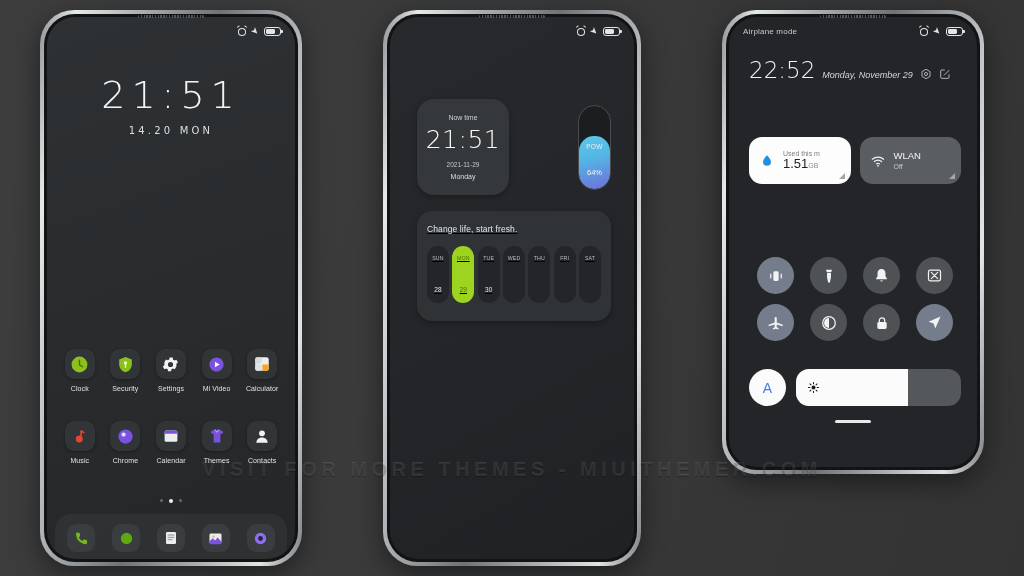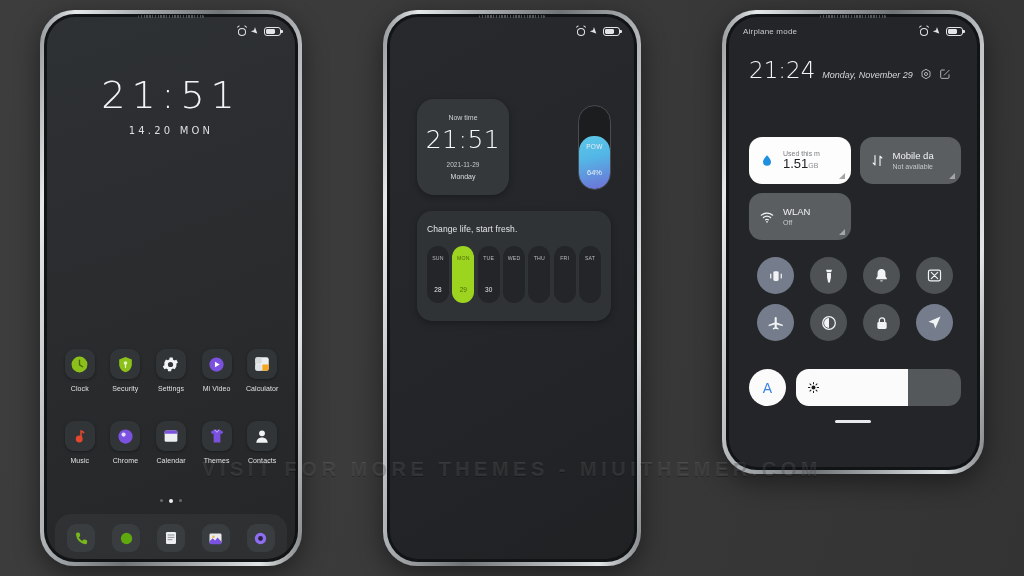--- a/index.html
+++ b/index.html
@@ -187,20 +187,21 @@
     padding-bottom: 12px;
   }
   .w-batt .p1 { font-size:6.5px; color:#e9ecf4; letter-spacing:.4px;}
   .w-batt .p2 { font-size:7.5px; color:#f2f4f8; margin-top:18px;}
   .w-cal {
     position:absolute; left:27px; top:194px;
     width: 194px; height: 110px;
     background:#303336; border-radius: 15px;
     padding: 13px 10px 11px 10px;
     box-shadow: 0 2px 6px rgba(0,0,0,.3);
+    text-decoration: underline;
   }
   .w-cal .quote { font-size:8.5px; color:#e4e6e8; margin-bottom:12px; letter-spacing:.1px;}
   .w-cal .days { display:flex; gap:3.5px; }
   .w-cal .day {
     flex:1; height:57px; border-radius: 12px; background:#232528;
     display:flex; flex-direction:column; align-items:center; justify-content:space-between;
     padding: 9px 0 10px 0;
   }
   .w-cal .day.active { background: #9cd420; }
   .w-cal .dn { font-size:5.2px; color:#b9bcbe; letter-spacing:.2px;}
@@ -504,21 +505,21 @@
               <span class="body"></span>
           </span>
           <span class="ic-plane">➤</span>
           <span class="ic-batt">
               <i style="width:72%"></i>
             </span>
         </div>
       </div>
 
       <div class="cc-head">
-        <div class="cc-time">21:24</div>
+        <div class="cc-time">22:52</div>
         <div class="cc-date">Monday, November 29</div>
         <div class="cc-ic">
           <svg width="12" height="12" viewBox="0 0 24 24">
               <path fill="none" stroke="#d4d6d8" stroke-width="1.6" d="M12 2.6l8 4.6v9.6l-8 4.6-8-4.6V7.2z"></path>
               <circle cx="12" cy="12" r="3.1" fill="none" stroke="#d4d6d8" stroke-width="1.6"></circle>
             </svg>
         </div>
         <div class="cc-ic">
           <svg width="12" height="12" viewBox="0 0 24 24">
               <path fill="none" stroke="#d4d6d8" stroke-width="1.6" stroke-linecap="round" d="M20 13.5v5.2a2 2 0 01-2 2H5.4a2 2 0 01-2-2V6a2 2 0 012-2h5.4"></path>
@@ -535,32 +536,20 @@
               </svg>
           </span>
           <span class="tl">
             <span class="t0">Used this m</span>
             <span class="t1"><span>1.51</span><span style="font-size:7px;color:#8a8d90;">GB</span></span>
           </span>
           <span class="corner"></span>
         </div>
 
 
-        <div class="tile">
-          <span>
-            <svg width="15" height="15" viewBox="0 0 24 24">
-                <path fill="none" stroke="#f2f3f4" stroke-width="1.8" stroke-linecap="round" stroke-linejoin="round" d="M8 4v15M8 19l-3-3M16 20V5M16 5l3 3"></path>
-              </svg>
-          </span>
-          <span class="tl">
-            <span class="t1">Mobile da</span>
-            <span class="t2">Not available</span>
-          </span>
-          <span class="corner"></span>
-        </div>
 
         <div class="tile">
           <span>
             <svg width="16" height="16" viewBox="0 0 24 24">
                 <path fill="none" stroke="#f2f3f4" stroke-width="1.8" stroke-linecap="round" d="M3.5 9.3a13 13 0 0117 0M6.6 12.8a8.4 8.4 0 0110.8 0M9.7 16.3a4 4 0 014.6 0"></path>
                 <circle cx="12" cy="19.2" r="1.3" fill="#f2f3f4"></circle>
               </svg>
           </span>
           <span class="tl">
             <span class="t1">WLAN</span>

